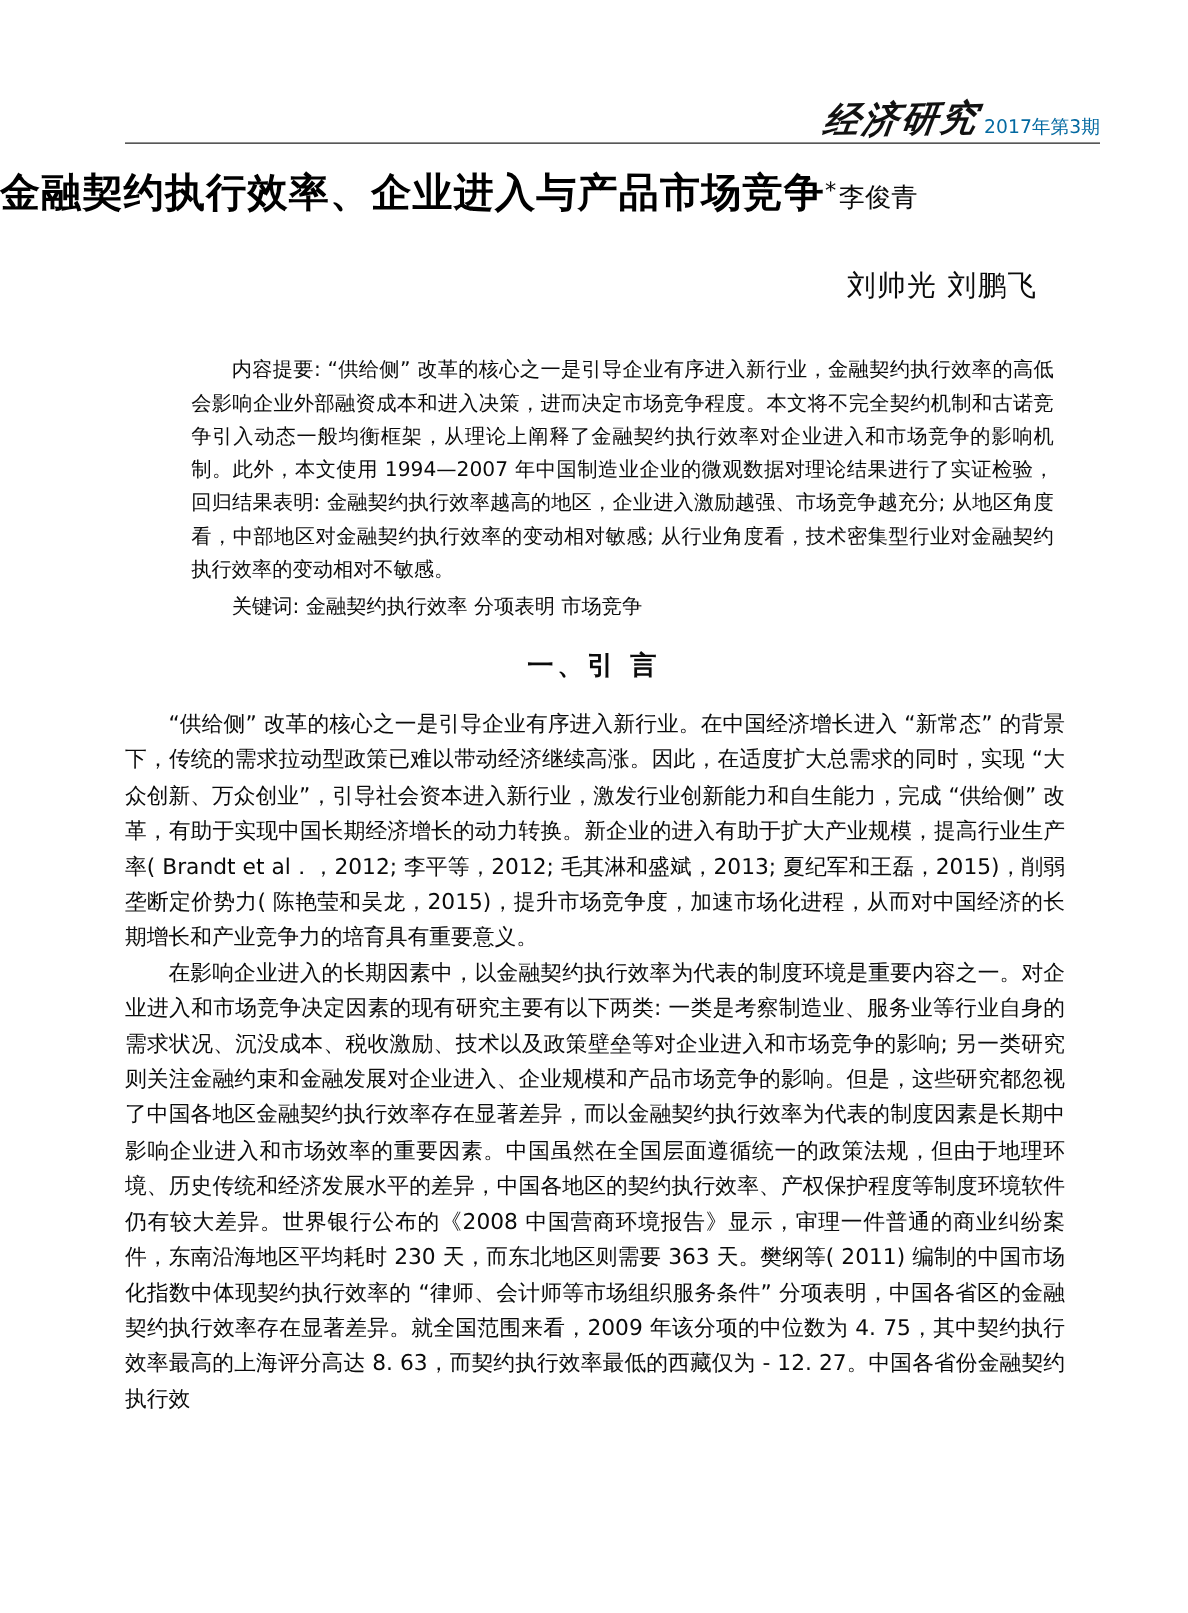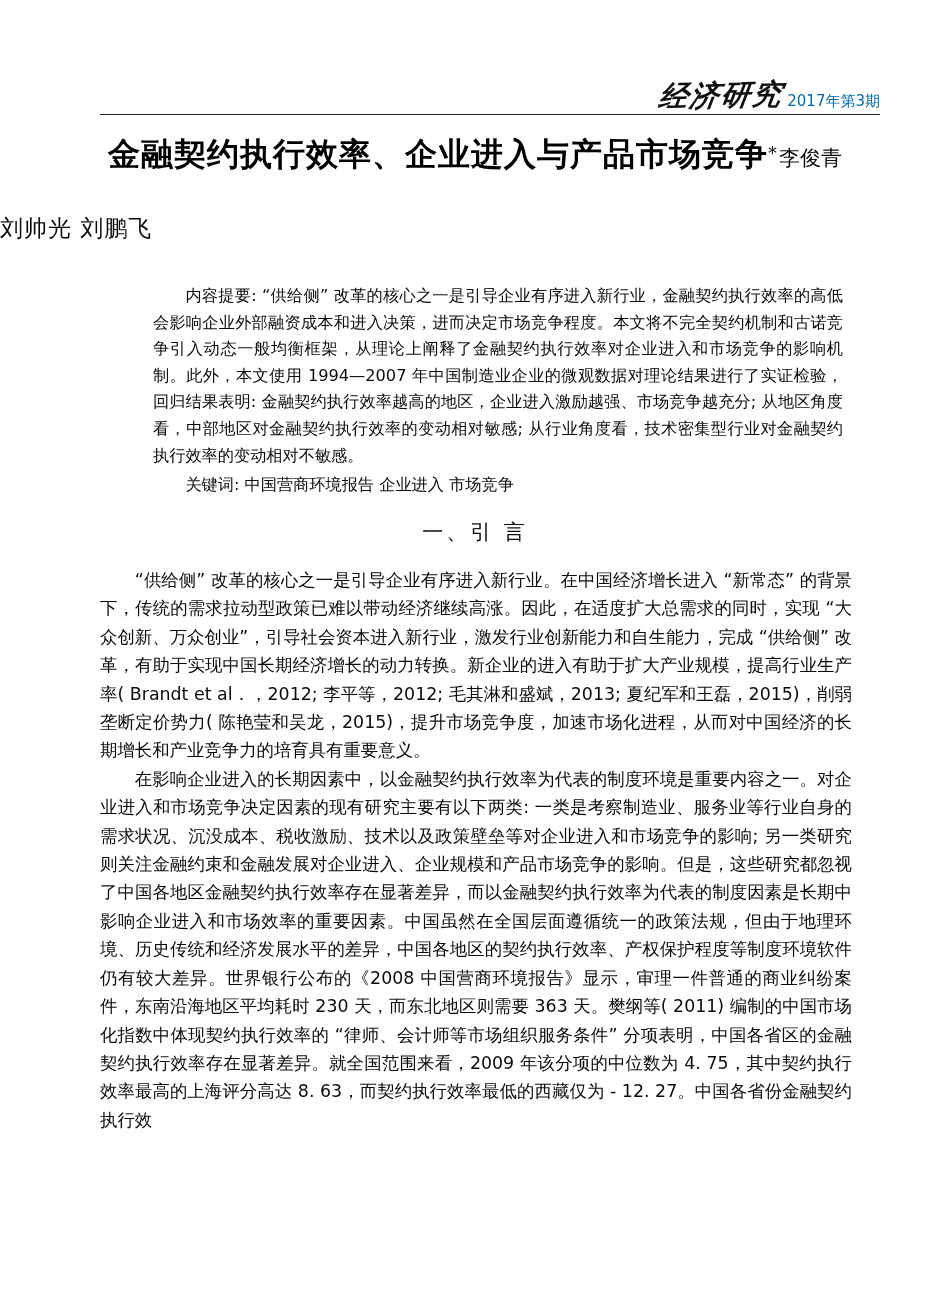--- a/index.html
+++ b/index.html
@@ -64,21 +64,20 @@
     height: 0;
     border-top: 1.3px solid #222;
   }
 
   
   .article-title-row {
     position: absolute;
     top: 133px;
     left: 0;
     width: 950px;
-    text-align: center;
     white-space: nowrap;
   }
   .article-title {
     font-size: 32px;
     font-weight: 600;
     letter-spacing: 1px;
     color: #000;
   }
   .title-asterisk {
     font-size: 18px;
@@ -90,21 +89,21 @@
     font-weight: 500;
     letter-spacing: 0px;
     margin-left: 2px;
   }
 
   .authors-line {
     position: absolute;
     top: 213px;
     left: 0;
     width: 830px;
-    text-align: left;
+    text-align: right;
     font-size: 23px;
     font-weight: 500;
     letter-spacing: 1px;
   }
 
   
   .abstract-block {
     position: absolute;
     top: 283px;
     left: 153px;
@@ -124,21 +123,21 @@
   }
 
   
   .section-heading {
     position: absolute;
     top: 518px;
     left: 0;
     width: 950px;
     text-align: center;
     font-size: 21px;
-    font-weight: 400;
+    font-weight: 700;
     letter-spacing: 3px;
   }
 
   
   .body-block {
     position: absolute;
     top: 566px;
     left: 100px;
     width: 752px;
     font-size: 17.4px;
@@ -165,21 +164,21 @@
   <div class="header-rule"></div>
 
   <div class="article-title-row">
     <span class="article-title">金融契约执行效率、企业进入与产品市场竞争</span><span class="title-asterisk">*</span><span class="title-author">李俊青</span>
   </div>
 
   <div class="authors-line">刘帅光 刘鹏飞</div>
 
   <div class="abstract-block">
     <p class="abstract-para">内容提要: “供给侧” 改革的核心之一是引导企业有序进入新行业，金融契约执行效率的高低会影响企业外部融资成本和进入决策，进而决定市场竞争程度。本文将不完全契约机制和古诺竞争引入动态一般均衡框架，从理论上阐释了金融契约执行效率对企业进入和市场竞争的影响机制。此外，本文使用 1994—2007 年中国制造业企业的微观数据对理论结果进行了实证检验，回归结果表明: 金融契约执行效率越高的地区，企业进入激励越强、市场竞争越充分; 从地区角度看，中部地区对金融契约执行效率的变动相对敏感; 从行业角度看，技术密集型行业对金融契约执行效率的变动相对不敏感。</p>
-    <p class="keywords-para">关键词: 中国营商环境报告 企业进入 市场竞争</p>
+    <p class="keywords-para">关键词: 金融契约执行效率 分项表明 市场竞争</p>
   </div>
 
   <div class="section-heading">一、引 言</div>
 
   <div class="body-block">
     <p class="body-para">“供给侧” 改革的核心之一是引导企业有序进入新行业。在中国经济增长进入 “新常态” 的背景下，传统的需求拉动型政策已难以带动经济继续高涨。因此，在适度扩大总需求的同时，实现 “大众创新、万众创业”，引导社会资本进入新行业，激发行业创新能力和自生能力，完成 “供给侧” 改革，有助于实现中国长期经济增长的动力转换。新企业的进入有助于扩大产业规模，提高行业生产率( Brandt et al．，2012; 李平等，2012; 毛其淋和盛斌，2013; 夏纪军和王磊，2015)，削弱垄断定价势力( 陈艳莹和吴龙，2015)，提升市场竞争度，加速市场化进程，从而对中国经济的长期增长和产业竞争力的培育具有重要意义。</p>
     <p class="body-para">在影响企业进入的长期因素中，以金融契约执行效率为代表的制度环境是重要内容之一。对企业进入和市场竞争决定因素的现有研究主要有以下两类: 一类是考察制造业、服务业等行业自身的需求状况、沉没成本、税收激励、技术以及政策壁垒等对企业进入和市场竞争的影响; 另一类研究则关注金融约束和金融发展对企业进入、企业规模和产品市场竞争的影响。但是，这些研究都忽视了中国各地区金融契约执行效率存在显著差异，而以金融契约执行效率为代表的制度因素是长期中影响企业进入和市场效率的重要因素。中国虽然在全国层面遵循统一的政策法规，但由于地理环境、历史传统和经济发展水平的差异，中国各地区的契约执行效率、产权保护程度等制度环境软件仍有较大差异。世界银行公布的《2008 中国营商环境报告》显示，审理一件普通的商业纠纷案件，东南沿海地区平均耗时 230 天，而东北地区则需要 363 天。樊纲等( 2011) 编制的中国市场化指数中体现契约执行效率的 “律师、会计师等市场组织服务条件” 分项表明，中国各省区的金融契约执行效率存在显著差异。就全国范围来看，2009 年该分项的中位数为 4. 75，其中契约执行效率最高的上海评分高达 8. 63，而契约执行效率最低的西藏仅为 ‑ 12. 27。中国各省份金融契约执行效</p>
   </div>
 
 </div>

